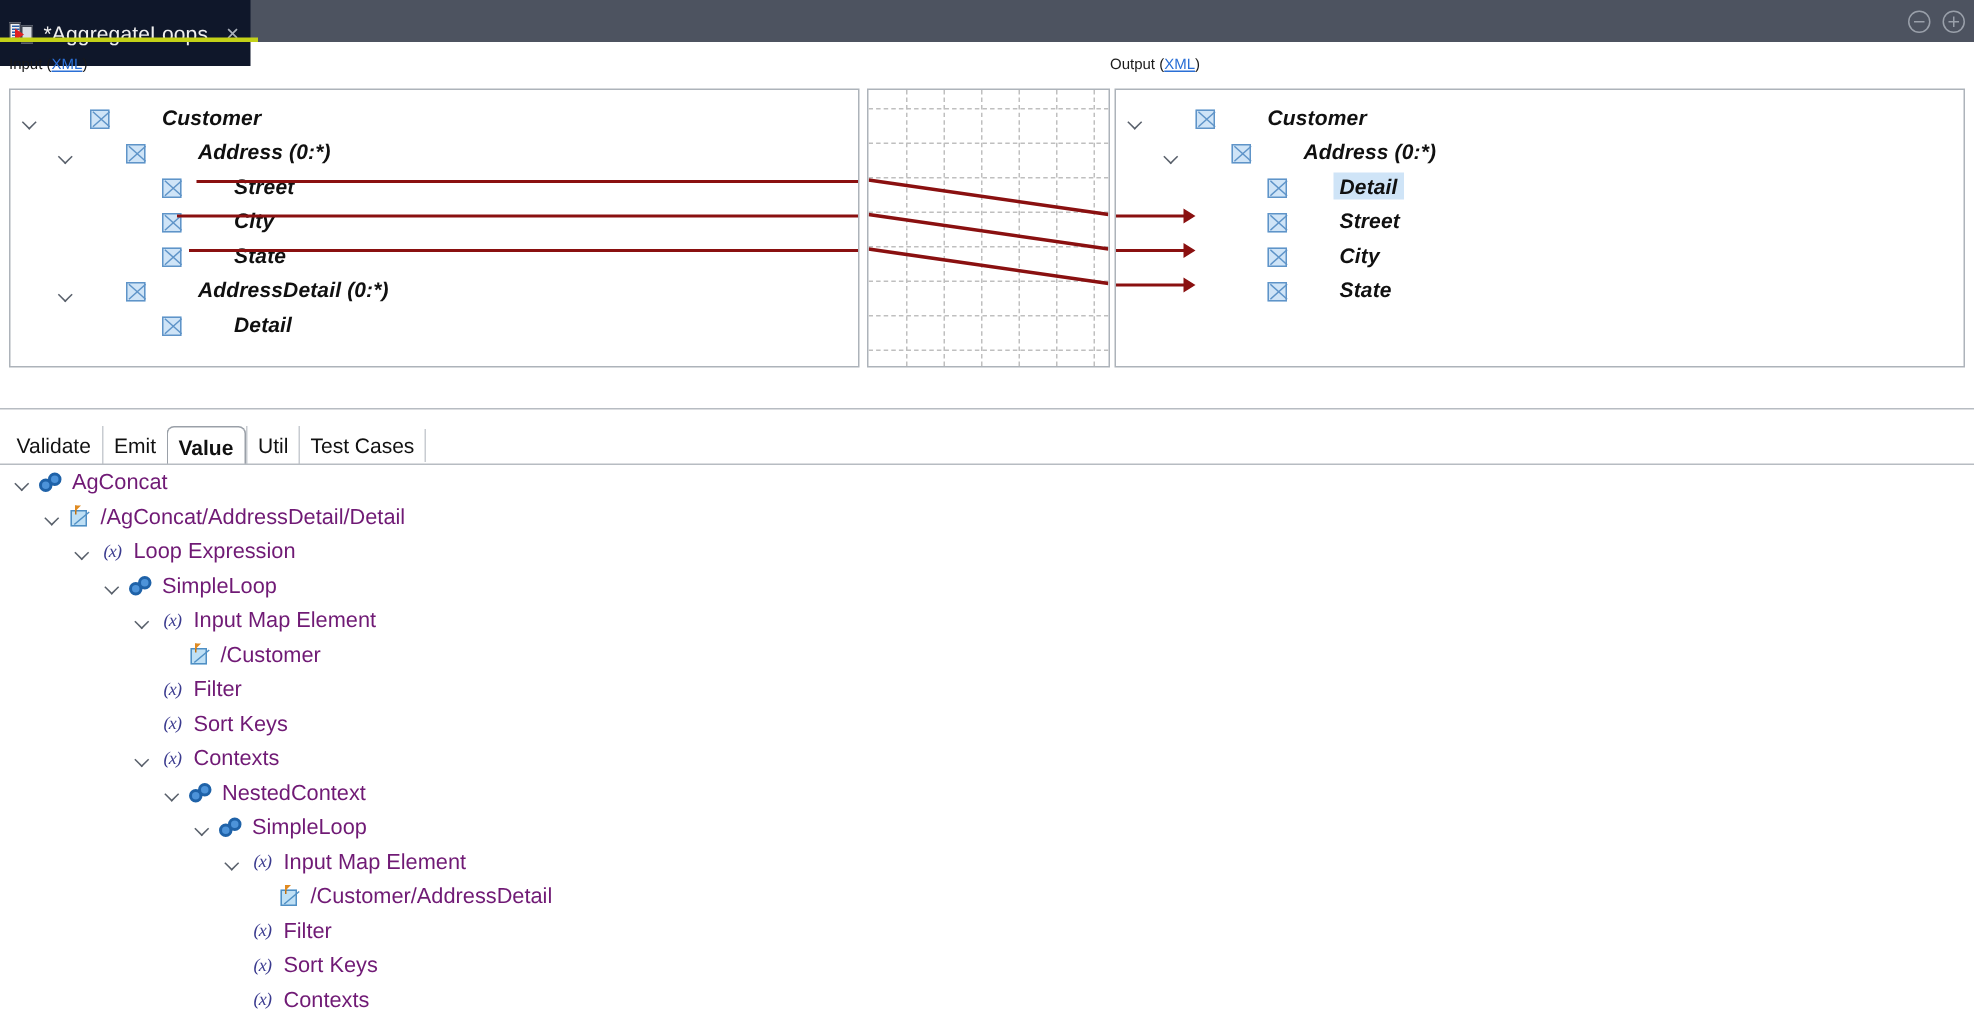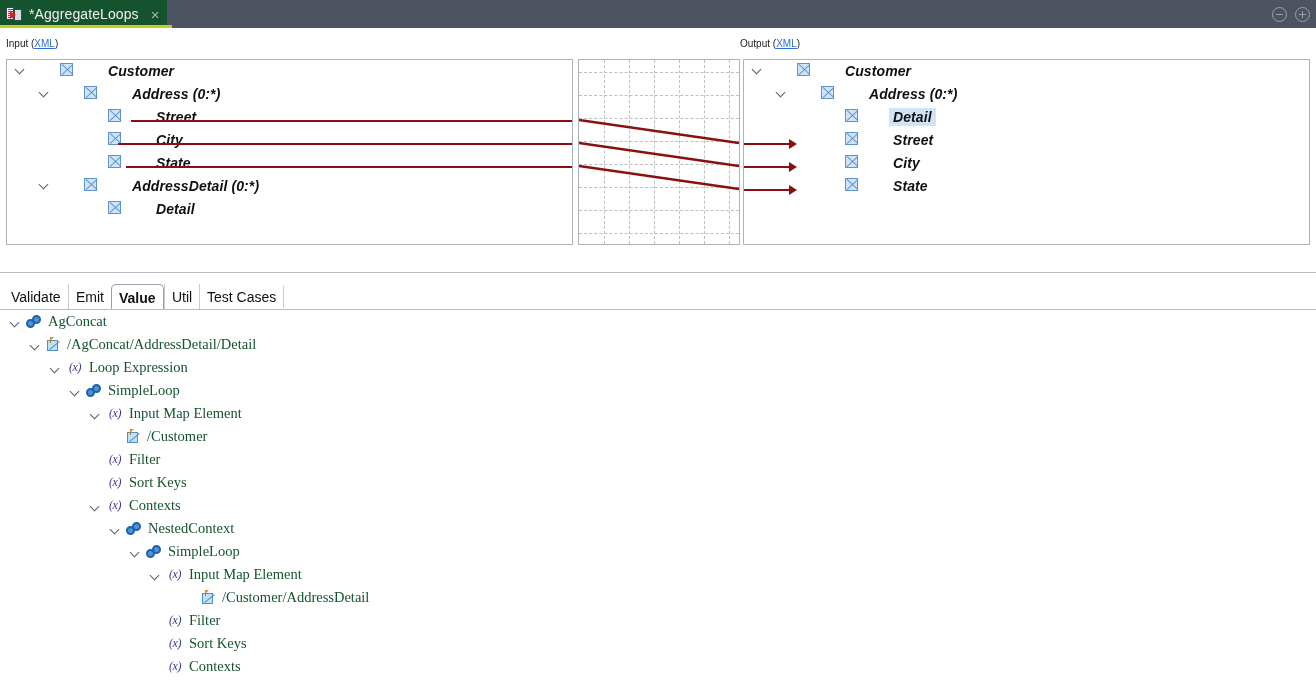--- a/index.html
+++ b/index.html
@@ -11,24 +11,24 @@
     font-family: "Liberation Sans", sans-serif;
     -webkit-font-smoothing: antialiased;
   }
 
   
   .titlebar {
     position: absolute; left: 0; top: 0; width: 1316px; height: 28px;
     background: #4d5360;
   }
   .doc-tab {
-    position: absolute; left: 0; top: 0; height: 28px;
+    position: absolute; left: 0; top: 0; height: 44px;
     display: flex; align-items: center;
     padding: 0 8px 0 6px;
-    background: #14532d;
+    background: #0f172a;
   }
   .doc-tab-underline {
     position: absolute; left: 0; top: 25px; width: 172px; height: 3px;
     background: #c3d118;
   }
   .tab-icon {
     width: 16px; height: 16px; margin-right: 7px;
     position: relative; flex: 0 0 auto;
   }
   .tab-icon .sheet-a {
@@ -86,21 +86,21 @@
 
   .tree-box {
     position: absolute;
     border: 1px solid #adb3ba;
     background: #ffffff;
     overflow: hidden;
   }
 
   .tree-row {
     position: absolute; left: 0; height: 23px;
-    display: flex; align-items: flex-start;
+    display: flex; align-items: flex-end;
     white-space: nowrap;
     gap: 28px;
   }
   .twisty {
     width: 11px; height: 11px; flex: 0 0 auto; position: relative;
     margin-right: 6px; cursor: pointer;
   }
   .twisty:before {
     content: ""; position: absolute; left: 1px; top: 3px;
     width: 6px; height: 6px;
@@ -190,21 +190,21 @@
     height: 27px;
   }
   .tabstrip-end { position: absolute; top: 2px; width: 1px; height: 22px; background: #c8ccd1; }
 
   
   .lower-tree { position: absolute; left: 0; top: 310px; width: 1316px; height: 370px; background:#fff; }
   .lrow {
     position: absolute; height: 23px; display: flex; align-items: center; white-space: nowrap;
   }
   .lrow .twisty { margin-right: 5px; }
-  .lbl { font-size: 14.5px; color: #14532d; font-family: Liberation Serif, serif; }
+  .lbl { font-size: 14.5px; color: #701a75; }
 
   
   .ic-chain {
     width: 16px; height: 16px; margin-right: 6px; flex: 0 0 auto; position: relative;
   }
   .ic-chain .r1, .ic-chain .r2 {
     position: absolute; width: 9px; height: 9px; border-radius: 50%;
     border: 2.5px solid #1f62a8; background: #4d93d9;
   }
   .ic-chain .r1 { left: 0px; top: 5px; }
@@ -461,21 +461,21 @@
         <span class="r1"></span>
         <span class="r2"></span>
       </span>
       <span class="lbl">SimpleLoop</span>
     </div>
     <div class="lrow" style="top: 253px; left: 150px;">
       <span class="twisty"></span>
       <span class="ic-expr">(x)</span>
       <span class="lbl">Input Map Element</span>
     </div>
-    <div class="lrow" style="top: 276px; left: 185px;">
+    <div class="lrow" style="top: 276px; left: 170px;">
       <span class="twisty blank"></span>
       <span class="ic-path">
         <span class="sq"></span>
         <span class="pole"></span>
         <span class="flag"></span>
       </span>
       <span class="lbl">/Customer/AddressDetail</span>
     </div>
     <div class="lrow" style="top: 299px; left: 150px;">
       <span class="twisty blank"></span>

